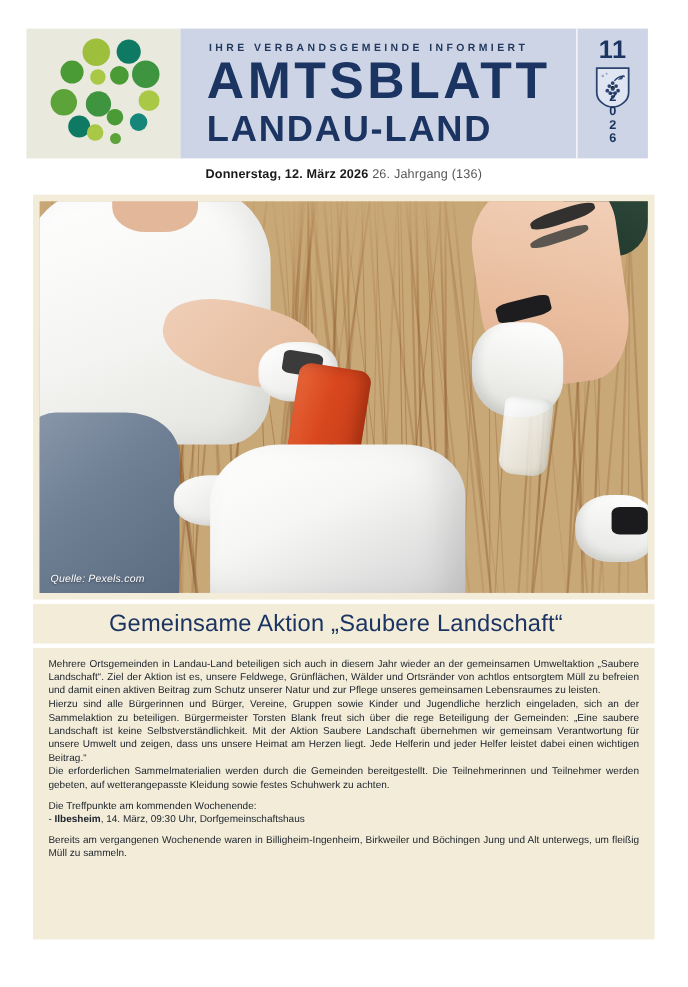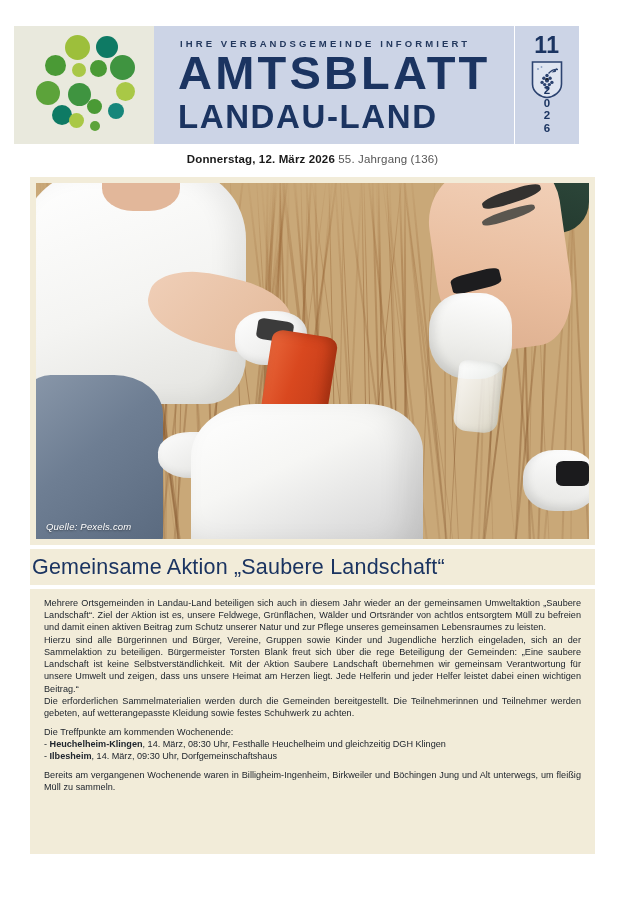--- a/index.html
+++ b/index.html
@@ -19,21 +19,21 @@
   .page {
     width: 625px;
     height: 897px;
     position: relative;
     background: #ffffff;
   }
 
   
   .masthead {
     position: absolute;
-    left: 14px;
+    left: 24px;
     top: 26px;
     width: 565px;
     height: 118px;
     display: flex;
     align-items: stretch;
   }
   .logo-panel {
     width: 140px;
     background: #e9e9dd;
     position: relative;
@@ -387,23 +387,24 @@
     top: 549px;
     width: 565px;
     height: 36px;
     background: #f2ecd9;
     display: flex;
     align-items: center;
   }
   .headline {
     font-size: 21.5px;
     color: #1b3461;
-    padding-left: 2px;
+    padding-left: 24px;
     letter-spacing: 0.2px;
     white-space: nowrap;
+    margin-left: 45px;
   }
 
   
   .article {
     position: absolute;
     left: 30px;
     top: 589px;
     width: 565px;
     height: 265px;
     background: #f2ecd9;
@@ -498,21 +499,21 @@
         <path d="M21,12.6 L26.5,7.8 L25.2,12.1 Z" fill="#2c4370"></path>
         <circle cx="7.5" cy="9" r="1.1" fill="#8fa3c4"></circle>
         <circle cx="11" cy="7" r="0.9" fill="#8fa3c4"></circle>
       </svg>
       <div class="issue-year"><span>2026</span></div>
     </div>
   </div>
 
   <div class="dateline">
     <b>Donnerstag, 12. März 2026</b>
-    <span class="vol">55. Jahrgang (136)</span>
+    <span class="vol">26. Jahrgang (136)</span>
   </div>
 
   <div class="photo-frame">
     <div class="photo">
       <div class="reed-bg"></div>
       <div class="reeds" id="reeds">
           <i style="left: 49.0223%; width: 1.18px; opacity: 0.4; transform: rotate(0.97deg);"></i>
           <i style="left: 44.2074%; width: 1.13px; opacity: 0.78; transform: rotate(0.1deg);"></i>
           <i style="left: 59.1209%; width: 1.46px; opacity: 0.72; transform: rotate(-1.43deg);"></i>
           <i style="left: 66.0591%; width: 1.8px; opacity: 0.39; transform: rotate(-6.77deg);"></i>
@@ -661,21 +662,20 @@
     <div class="headline">Gemeinsame Aktion „Saubere Landschaft“</div>
   </div>
 
   <div class="article">
     <p>Mehrere Ortsgemeinden in Landau-Land beteiligen sich auch in diesem Jahr wieder an der gemeinsamen Umweltaktion „Saubere Landschaft“. Ziel der Aktion ist es, unsere Feldwege, Grünflächen, Wälder und Ortsränder von achtlos entsorgtem Müll zu befreien und damit einen aktiven Beitrag zum Schutz unserer Natur und zur Pflege unseres gemeinsamen Lebensraumes zu leisten.</p>
     <p>Hierzu sind alle Bürgerinnen und Bürger, Vereine, Gruppen sowie Kinder und Jugendliche herzlich eingeladen, sich an der Sammelaktion zu beteiligen. Bürgermeister Torsten Blank freut sich über die rege Beteiligung der Gemeinden: „Eine saubere Landschaft ist keine Selbstverständlichkeit. Mit der Aktion Saubere Landschaft übernehmen wir gemeinsam Verantwortung für unsere Umwelt und zeigen, dass uns unsere Heimat am Herzen liegt. Jede Helferin und jeder Helfer leistet dabei einen wichtigen Beitrag.“</p>
     <p>Die erforderlichen Sammelmaterialien werden durch die Gemeinden bereitgestellt. Die Teilnehmerinnen und Teilnehmer werden gebeten, auf wetterangepasste Kleidung sowie festes Schuhwerk zu achten.</p>
     <div class="gap"></div>
     <p class="nojust">Die Treffpunkte am kommenden Wochenende:</p>
     <ul class="meet-list" id="meet-list">
-        <li>- <b>Heuchelheim-Klingen</b><span>, 14. März, 08:30 Uhr, Festhalle Heuchelheim und gleichzeitig DGH Klingen</span></li>
         <li>- <b>Ilbesheim</b><span>, 14. März, 09:30 Uhr, Dorfgemeinschaftshaus</span></li>
       </ul>
     <div class="gap"></div>
     <p>Bereits am vergangenen Wochenende waren in Billigheim-Ingenheim, Birkweiler und Böchingen Jung und Alt unterwegs, um fleißig Müll zu sammeln.</p>
   </div>
 
 
 </div>
 
 </body></html>

